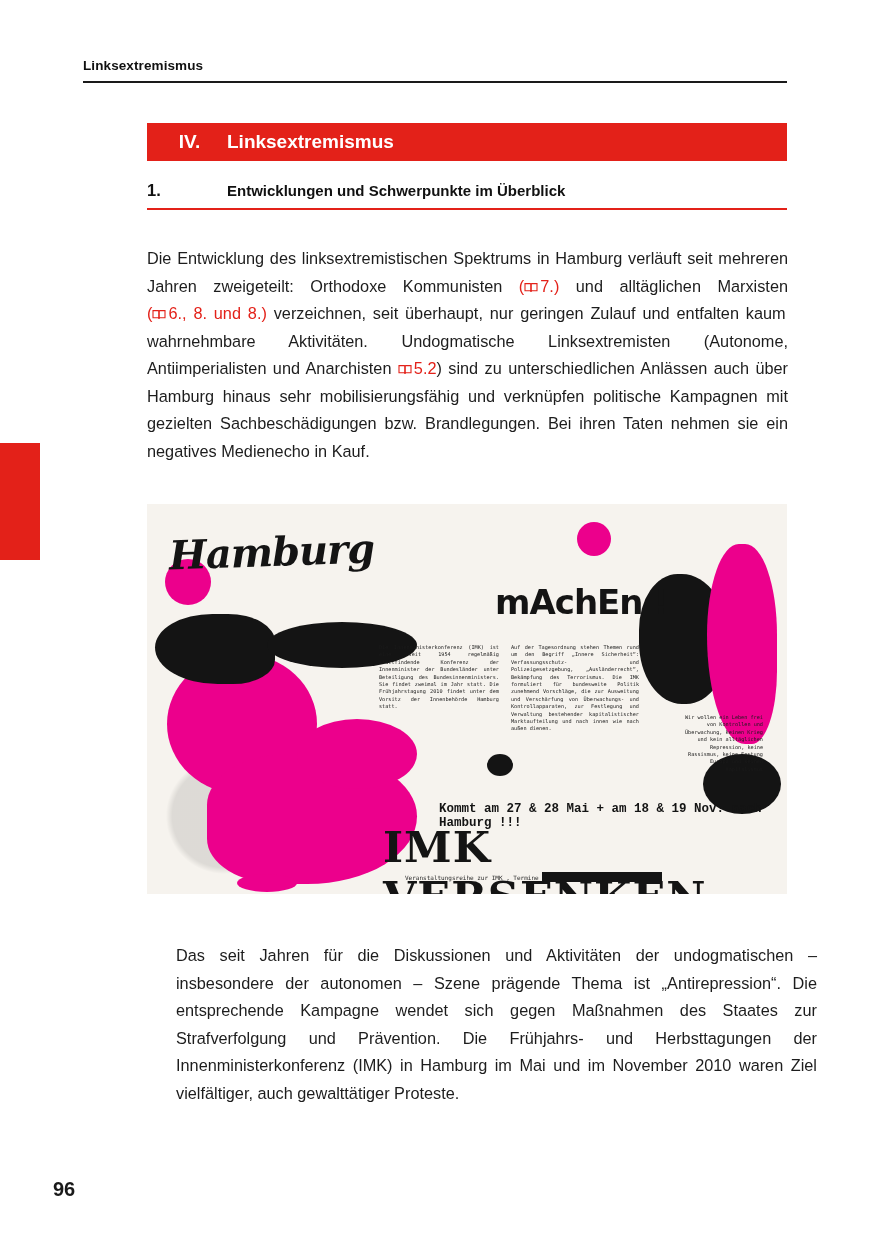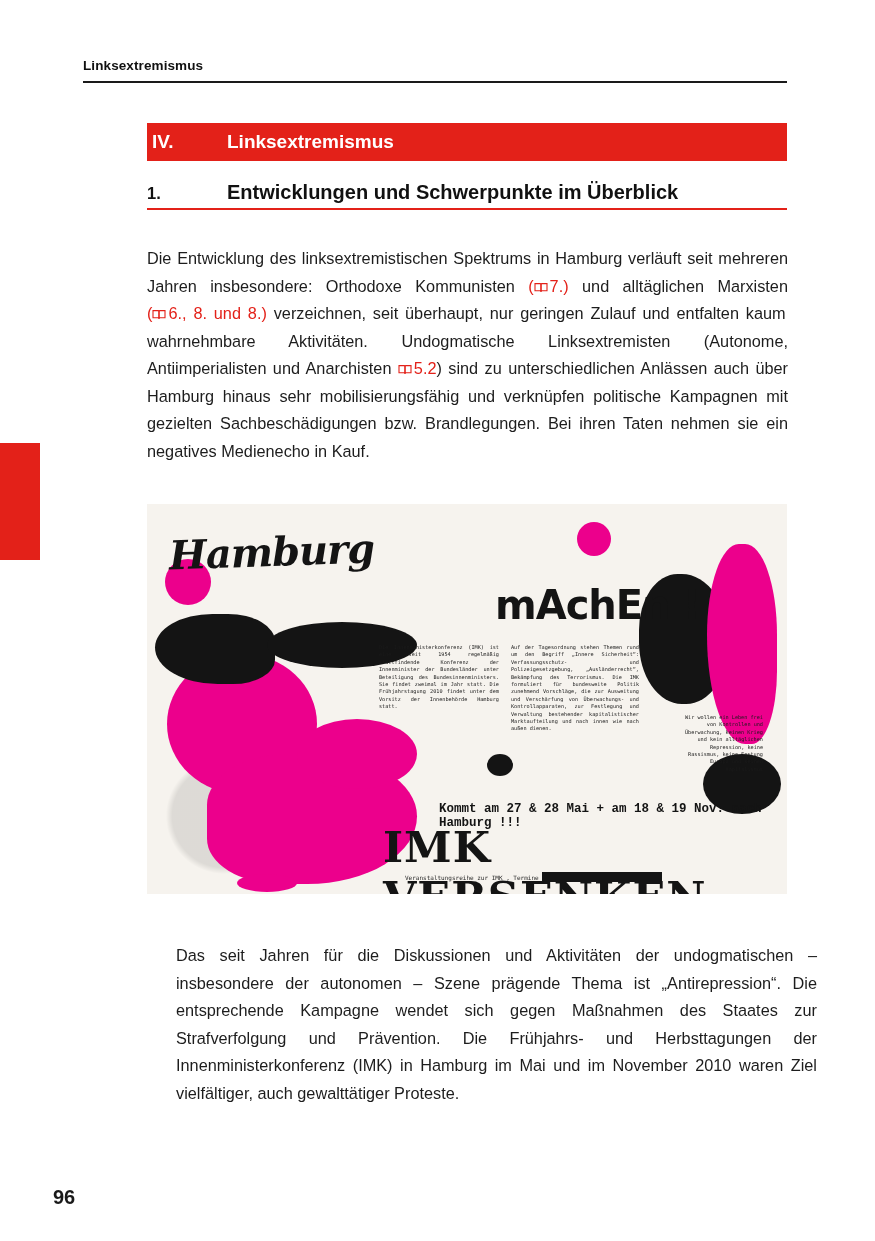--- a/index.html
+++ b/index.html
@@ -55,20 +55,21 @@
   .chapter-banner {
     position: absolute;
     left: 147px;
     top: 123px;
     width: 640px;
     height: 38px;
     background: #e32119;
     color: #ffffff;
     display: flex;
     align-items: center;
+    text-align: center;
   }
   .chapter-num {
     font-size: 19px;
     font-weight: bold;
     margin-left: 5px;
     width: 75px;
   }
   .chapter-title {
     font-size: 19px;
     font-weight: bold;
@@ -83,21 +84,21 @@
     display: flex;
     align-items: baseline;
   }
   .section-num {
     font-size: 16.5px;
     font-weight: bold;
     width: 80px;
     color: #111;
   }
   .section-title {
-    font-size: 20px;
+    font-size: 15px;
     font-weight: bold;
     color: #111;
   }
   .section-rule {
     position: absolute;
     left: 147px;
     top: 208px;
     width: 640px;
     height: 1.5px;
     background: #e32119;
@@ -184,21 +185,21 @@
   .poster-title2 .n {
     color: #ec008c;
     font-size: 64px;
   }
   .poster-title3 {
     position: absolute;
     left: 348px;
     top: 78px;
     font-family: "DejaVu Sans", sans-serif;
     font-weight: bold;
-    font-size: 40px;
+    font-size: 34px;
     color: #141414;
     letter-spacing: -1px;
   }
   .poster-col {
     position: absolute;
     font-family: "DejaVu Sans Mono", monospace;
     font-size: 5.2px;
     line-height: 7.4px;
     color: #1a1a1a;
     text-align: justify;
@@ -244,21 +245,20 @@
   }
 
   
   .folio {
     position: absolute;
     left: 53px;
     top: 1178px;
     font-size: 20px;
     font-weight: bold;
     color: #1a1a1a;
-    margin-top: 8px;
   }
 </style>
 </head>
 <body>
 
 <div class="page">
 
   <div class="running-head">Linksextremismus</div>
   <div class="running-rule"></div>
 
@@ -268,21 +268,21 @@
     <span class="chapter-num">IV.</span>
     <span class="chapter-title">Linksextremismus</span>
   </div>
 
   <div class="section-head">
     <span class="section-num">1.</span>
     <span class="section-title">Entwicklungen und Schwerpunkte im Überblick</span>
   </div>
   <div class="section-rule"></div>
 
-  <p class="body-text" id="para-intro"><span>Die Entwicklung des linksextremistischen Spektrums in Hamburg verläuft seit mehreren Jahren insbesondere: </span><b>Orthodoxe Kommunisten</b><span class="ref"> (<span class="bookicon"><svg width="14" height="11" viewBox="0 0 14 11">
+  <p class="body-text" id="para-intro"><span>Die Entwicklung des linksextremistischen Spektrums in Hamburg verläuft seit mehreren Jahren zweigeteilt: </span><b>Orthodoxe Kommunisten</b><span class="ref"> (<span class="bookicon"><svg width="14" height="11" viewBox="0 0 14 11">
             <path d="M1 1.6h5c.5 0 1 .4 1 .9v7.2c0-.5-.5-.9-1-.9H1z" fill="none" stroke="#e32119" stroke-width="1.1"></path>
             <path d="M13 1.6H8c-.5 0-1 .4-1 .9v7.2c0-.5.5-.9 1-.9h5z" fill="none" stroke="#e32119" stroke-width="1.1"></path>
           </svg></span><span>7.)</span></span> <b>und alltäglichen Marxisten</b><span class="ref"> (<span class="bookicon"><svg width="14" height="11" viewBox="0 0 14 11">
             <path d="M1 1.6h5c.5 0 1 .4 1 .9v7.2c0-.5-.5-.9-1-.9H1z" fill="none" stroke="#e32119" stroke-width="1.1"></path>
             <path d="M13 1.6H8c-.5 0-1 .4-1 .9v7.2c0-.5.5-.9 1-.9h5z" fill="none" stroke="#e32119" stroke-width="1.1"></path>
           </svg></span><span>6., 8. und 8.)</span></span><span> verzeichnen, seit überhaupt, nur geringen Zulauf und entfalten kaum wahrnehmbare Aktivitäten. </span><b>Undogmatische Linksextremisten</b> (<b>Autonome, Antiimperialisten und Anarchisten</b> <span class="ref"><span class="bookicon"><svg width="14" height="11" viewBox="0 0 14 11">
             <path d="M1 1.6h5c.5 0 1 .4 1 .9v7.2c0-.5-.5-.9-1-.9H1z" fill="none" stroke="#e32119" stroke-width="1.1"></path>
             <path d="M13 1.6H8c-.5 0-1 .4-1 .9v7.2c0-.5.5-.9 1-.9h5z" fill="none" stroke="#e32119" stroke-width="1.1"></path>
           </svg></span><span>5.2</span></span><span>) sind zu unterschiedlichen Anlässen auch über Hamburg hinaus sehr mobilisierungsfähig und verknüpfen politische Kampagnen mit gezielten Sachbeschädigungen bzw. Brandlegungen. Bei ihren Taten nehmen sie ein negatives Medienecho in Kauf.</span></p>
 

